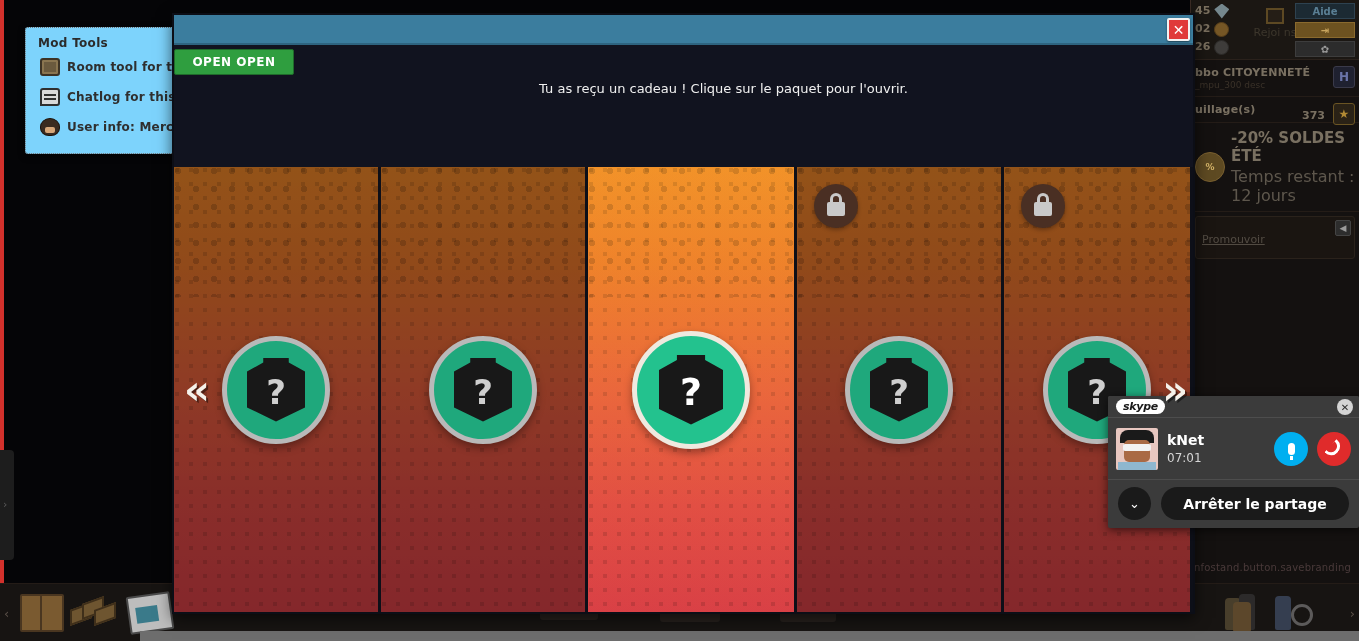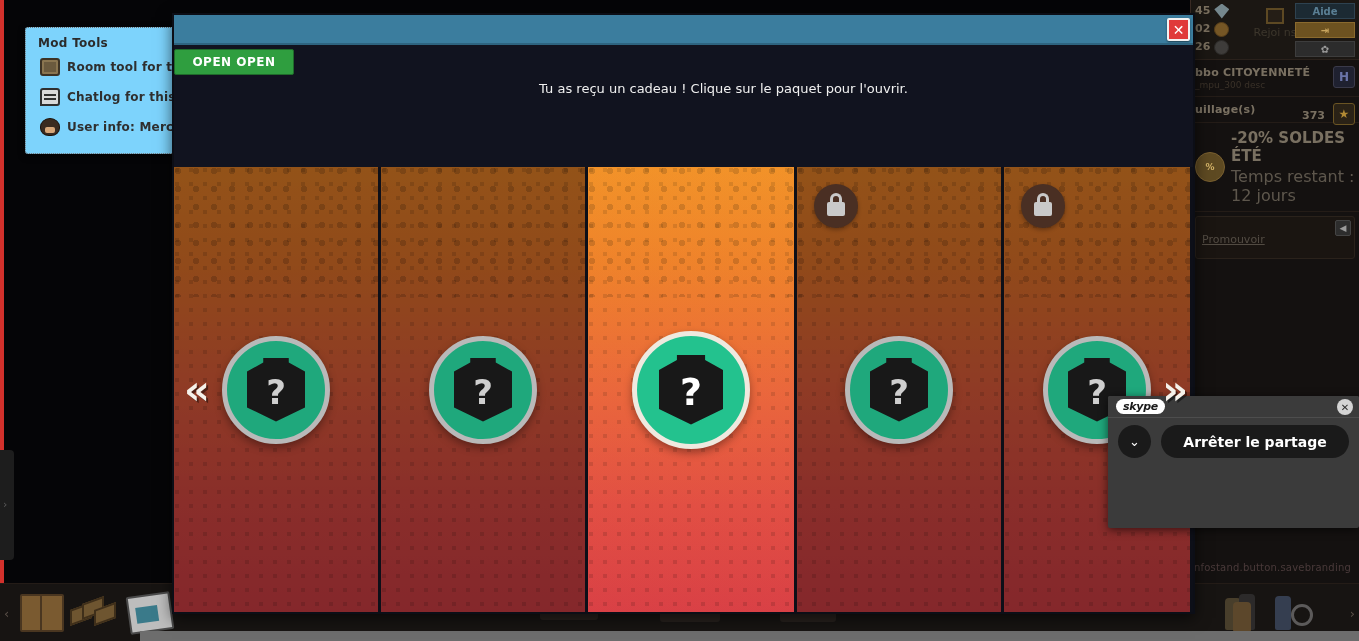--- a/index.html
+++ b/index.html
@@ -402,17 +402,37 @@
     <div class="nav" id="nav-prev">«</div>
     <div class="nav" id="nav-next">»</div>
   </div>
 </div>
 
 <div id="skype">
   <div class="sk-head">
     <div class="sk-logo">skype</div>
     <div class="sk-x">✕</div>
   </div>
+  <div class="sk-body">
+    <div class="sk-av">
+      <span class="hair"></span>
+        <span class="face"></span>
+        <span class="glass"></span>
+        <span class="body"></span>
+    </div>
+    <div class="sk-meta">
+      <div class="nm">kNet</div>
+      <div class="tm">07:01</div>
+    </div>
+    <div class="sk-btns">
+      <div class="sk-rb sk-mic">
+          <span class="m"></span>
+        </div>
+      <div class="sk-rb sk-end">
+          <span class="ph"></span>
+        </div>
+    </div>
+  </div>
   <div class="sk-foot">
     <div class="sk-chev">⌄</div>
     <div id="sk-stop">Arrêter le partage</div>
   </div>
 </div>
 
 </body></html>

